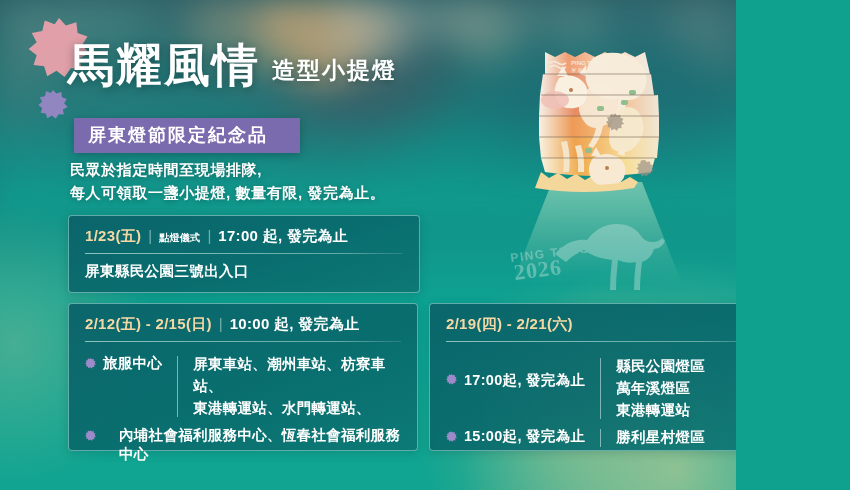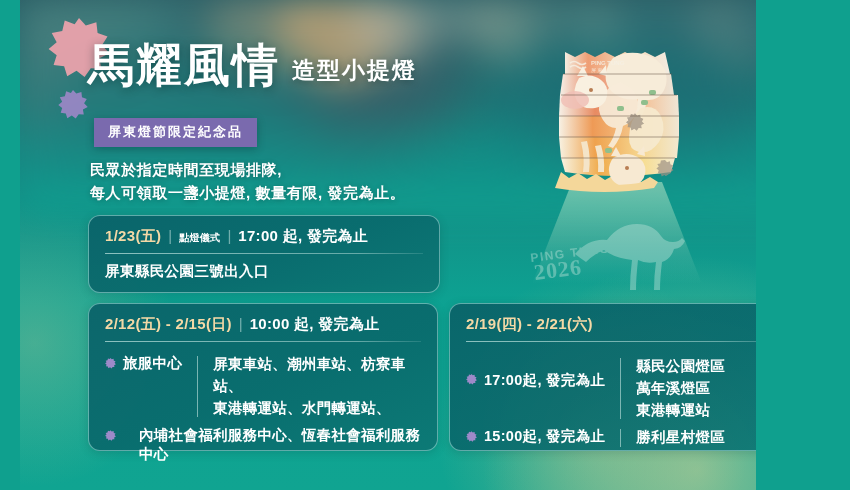--- a/index.html
+++ b/index.html
@@ -9,21 +9,20 @@
     background:#0fa08e;
     position:relative;
   }
   .poster{
     position:absolute; inset:0; width:736px; height:490px; overflow:hidden;
     background:
       radial-gradient(circle at 92% 96%, rgba(226,214,150,.55) 0%, rgba(226,214,150,0) 26%),
       radial-gradient(circle at 78% 88%, rgba(220,205,140,.35) 0%, rgba(220,205,140,0) 22%),
       radial-gradient(circle at 2% 70%, rgba(215,205,150,.28) 0%, rgba(215,205,150,0) 18%),
       linear-gradient(180deg,#2a5f66 0%, #16847f 30%, #0da292 62%, #10a491 100%);
-    margin-left: 20px;
   }
   
   .bokeh-band{
     position:absolute; left:0; top:0; width:850px; height:215px;
     overflow:hidden; filter:blur(16px); opacity:.95;
   }
   .bokeh-band:after{
     content:""; position:absolute; left:0; right:0; bottom:0; height:110px;
     background:linear-gradient(180deg, rgba(20,130,125,0) 0%, rgba(16,150,140,.85) 70%, #0fa492 100%);
   }
@@ -45,39 +44,39 @@
     font-weight:700; font-size:46px; line-height:1; color:#ffffff;
     letter-spacing:2px;
     text-shadow:0 2px 10px rgba(0,40,40,.45);
   }
   .title-sub{
     font-size:23px; font-weight:700; color:#ffffff; letter-spacing:2px;
     padding-bottom:3px; text-shadow:0 2px 7px rgba(0,40,40,.4);
   }
   .badge{
     position:absolute; left:74px; top:118px;
-    background:#7a6aae; color:#fff; font-weight:700; font-size:13px;
-    letter-spacing:2px; padding:5px 14px 6px 14px;
+    background:#7a6aae; color:#fff; font-weight:700; font-size:18px;
+    letter-spacing:2px; padding:5px 32px 6px 14px;
     box-shadow:0 2px 8px rgba(0,40,40,.32);
   }
   .desc{
     position:absolute; left:70px; top:158px; color:#ffffff;
     font-size:15px; font-weight:700; line-height:1.55; letter-spacing:.6px;
     text-shadow:0 1px 5px rgba(0,40,40,.35);
   }
 
   
   .lantern-wrap{ position:absolute; left:497px; top:22px; width:200px; height:290px; }
 
   
   .card{
     position:absolute;
     background:linear-gradient(160deg, rgba(10,97,104,.92) 0%, rgba(9,105,108,.92) 55%, rgba(12,118,116,.92) 100%);
     border:1px solid rgba(168,226,220,.55);
-    border-radius:12px;
+    border-radius:4px;
     box-shadow:0 2px 10px rgba(0,45,45,.18);
   }
   .card-1{ left:68px; top:215px; width:352px; height:78px; }
   .card-2{ left:68px; top:303px; width:350px; height:148px; }
   .card-3{ left:429px; top:303px; width:351px; height:148px; }
 
   .card-head{
     display:flex; align-items:baseline; gap:7px;
     padding:11px 16px 0 16px; white-space:nowrap;
   }

